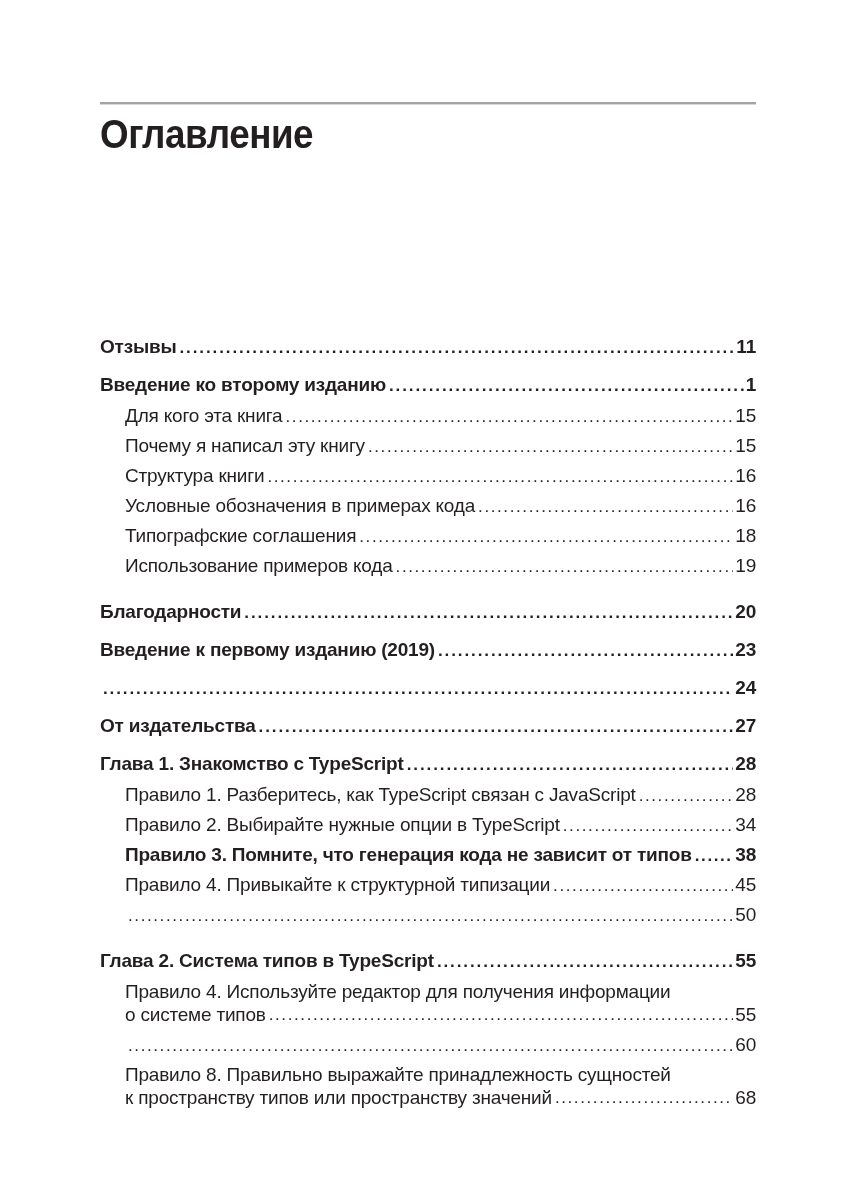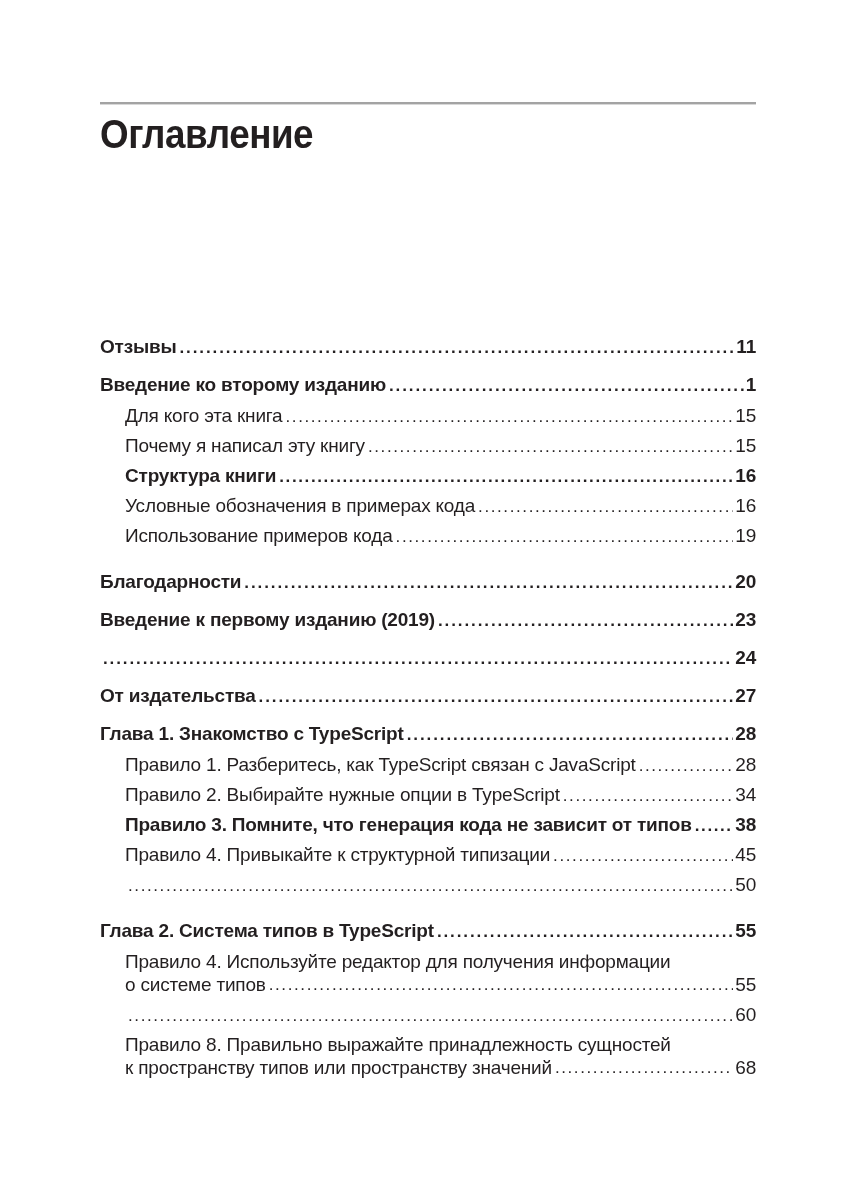--- a/index.html
+++ b/index.html
@@ -132,34 +132,42 @@
     </div>
   </div>
         <div class="toc-entry sub" style="margin-top: 8px;">
 
     <div class="row">
       <span class="label">Почему я написал эту книгу</span>
       <span class="leader"></span>
       <span class="pagenum">15</span>
     </div>
   </div>
-        <div class="toc-entry sub" style="margin-top: 8px; font-weight: bold;">
+        <div class="toc-entry sub" style="margin-top: 8px;">
 
     <div class="row">
       <span class="label">Структура книги</span>
       <span class="leader"></span>
       <span class="pagenum">16</span>
     </div>
   </div>
         <div class="toc-entry sub" style="margin-top: 8px;">
 
     <div class="row">
       <span class="label">Условные обозначения в примерах кода</span>
       <span class="leader"></span>
       <span class="pagenum">16</span>
+    </div>
+  </div>
+        <div class="toc-entry sub" style="margin-top: 8px;">
+
+    <div class="row">
+      <span class="label">Типографские соглашения</span>
+      <span class="leader"></span>
+      <span class="pagenum">18</span>
     </div>
   </div>
         <div class="toc-entry sub" style="margin-top: 8px;">
 
     <div class="row">
       <span class="label">Использование примеров кода</span>
       <span class="leader"></span>
       <span class="pagenum">19</span>
     </div>
   </div>

